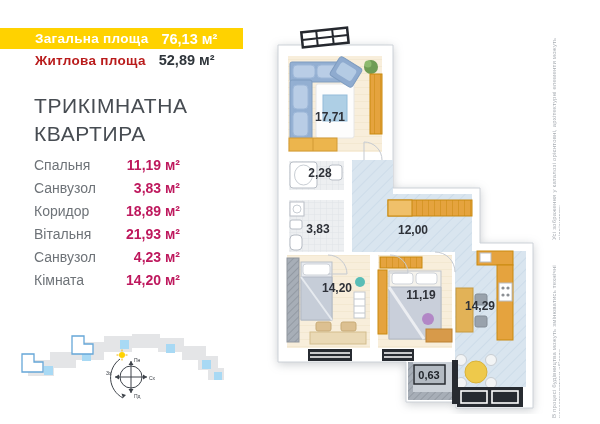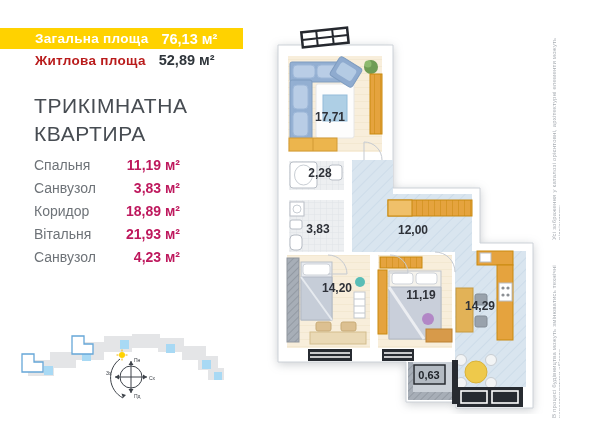--- a/index.html
+++ b/index.html
@@ -70,20 +70,24 @@
       <span class="room-name">Коридор</span>
       <span class="room-area">18,89 м²</span>
     </div>
     <div class="room-row">
       <span class="room-name">Вітальня</span>
       <span class="room-area">21,93 м²</span>
     </div>
     <div class="room-row">
       <span class="room-name">Санвузол</span>
       <span class="room-area">4,23 м²</span>
+    </div>
+    <div class="room-row">
+      <span class="room-name">Кімната</span>
+      <span class="room-area">14,20 м²</span>
     </div>
   </div>
 
   <svg class="minimap" width="210" height="92" viewBox="0 0 210 92">
 
     <g fill="#e4e5e7">
       <rect x="14" y="32" width="26" height="16"></rect>
       <rect x="36" y="24" width="26" height="16"></rect>
       <rect x="60" y="14" width="30" height="18"></rect>
       <rect x="90" y="8" width="28" height="16"></rect>

